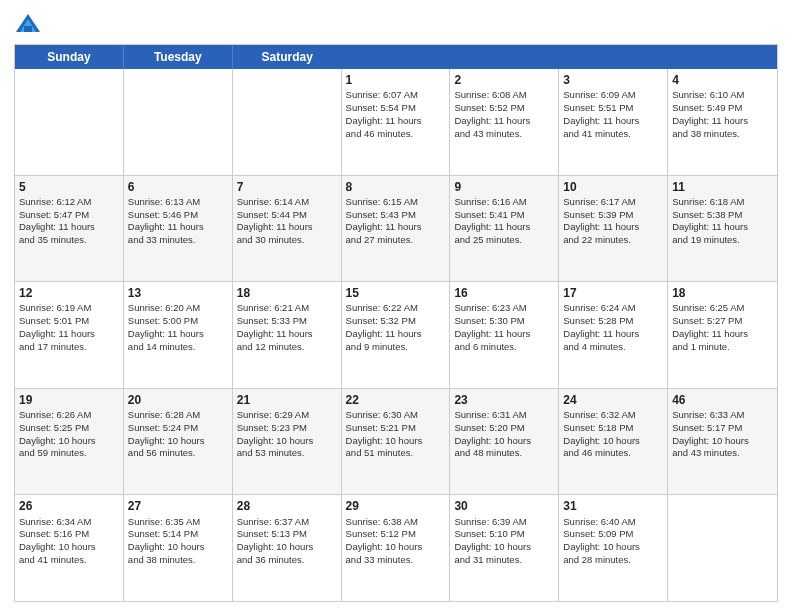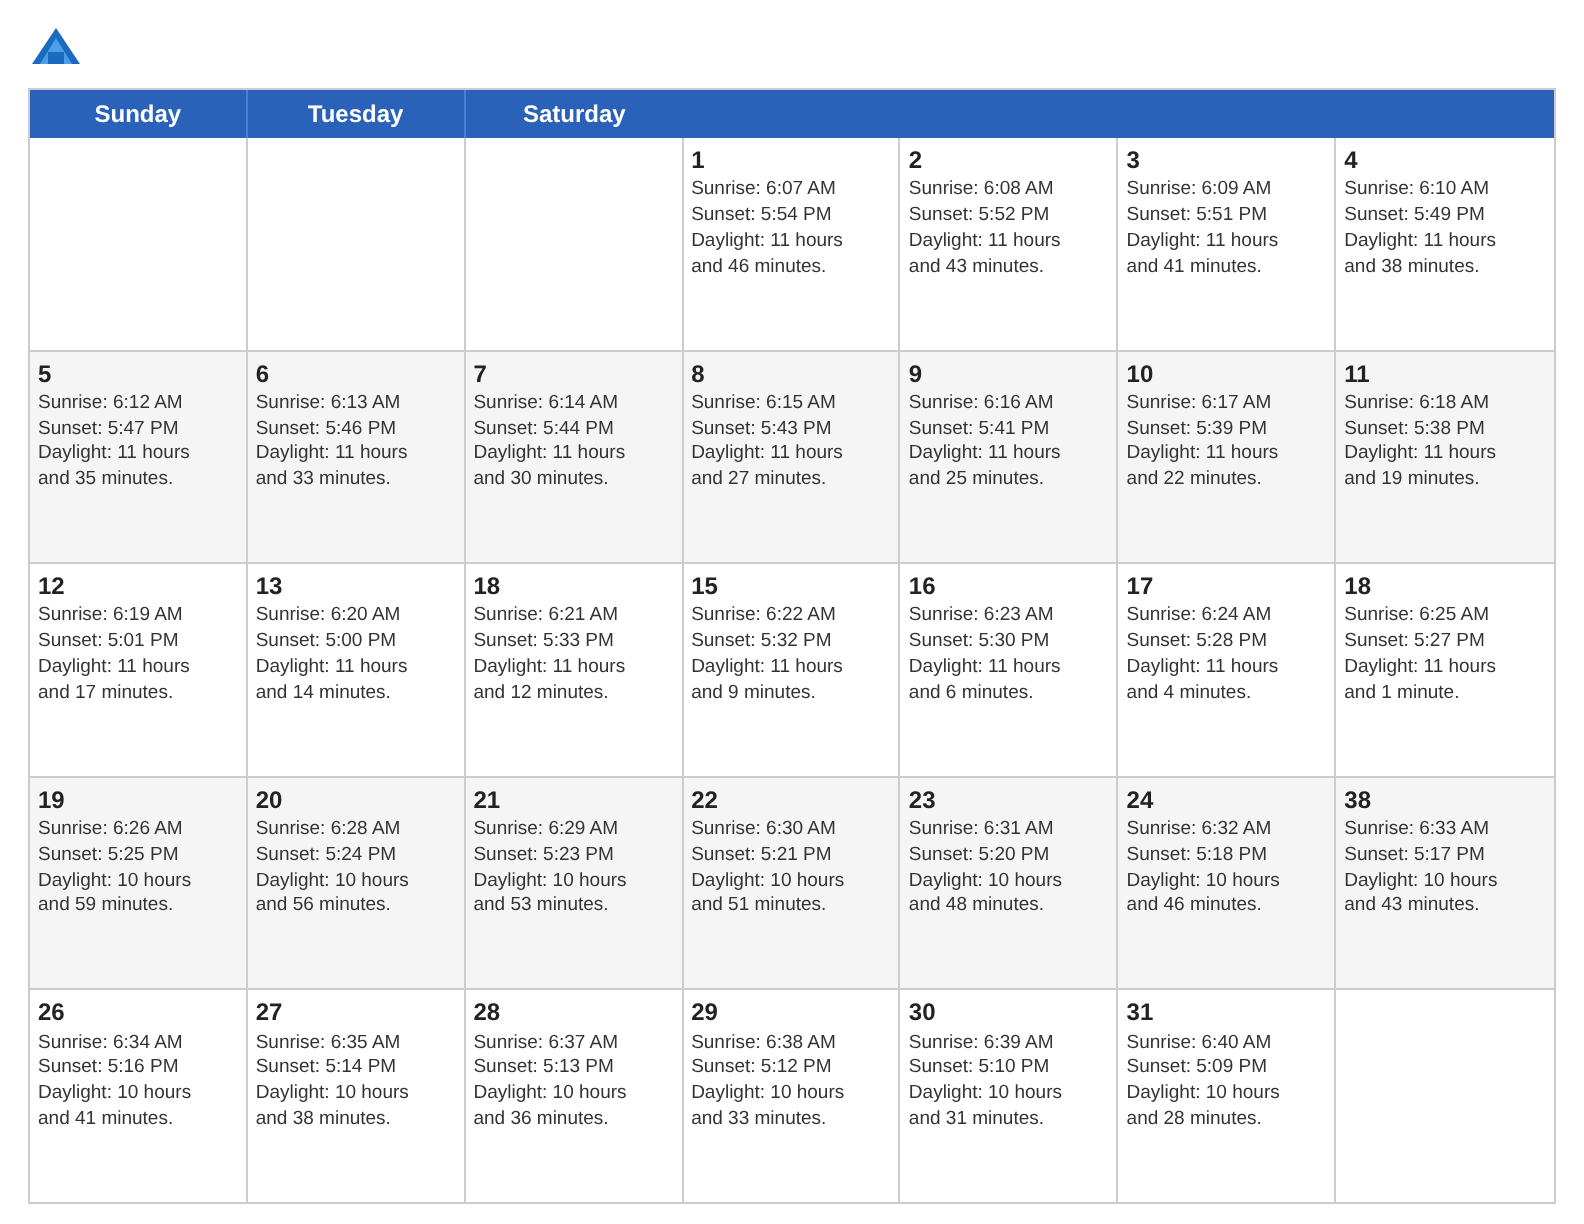--- a/index.html
+++ b/index.html
@@ -311,21 +311,21 @@
             <div>and 48 minutes.</div>
           </div>
           <div class="cal-cell alt-row">
             <div class="cell-day">24</div>
             <div>Sunrise: 6:32 AM</div>
             <div>Sunset: 5:18 PM</div>
             <div>Daylight: 10 hours</div>
             <div>and 46 minutes.</div>
           </div>
           <div class="cal-cell alt-row">
-            <div class="cell-day">38</div>
+            <div class="cell-day">46</div>
             <div>Sunrise: 6:33 AM</div>
             <div>Sunset: 5:17 PM</div>
             <div>Daylight: 10 hours</div>
             <div>and 43 minutes.</div>
           </div>
         </div>
         <div class="cal-row">
           <div class="cal-cell">
             <div class="cell-day">26</div>
             <div>Sunrise: 6:34 AM</div>

